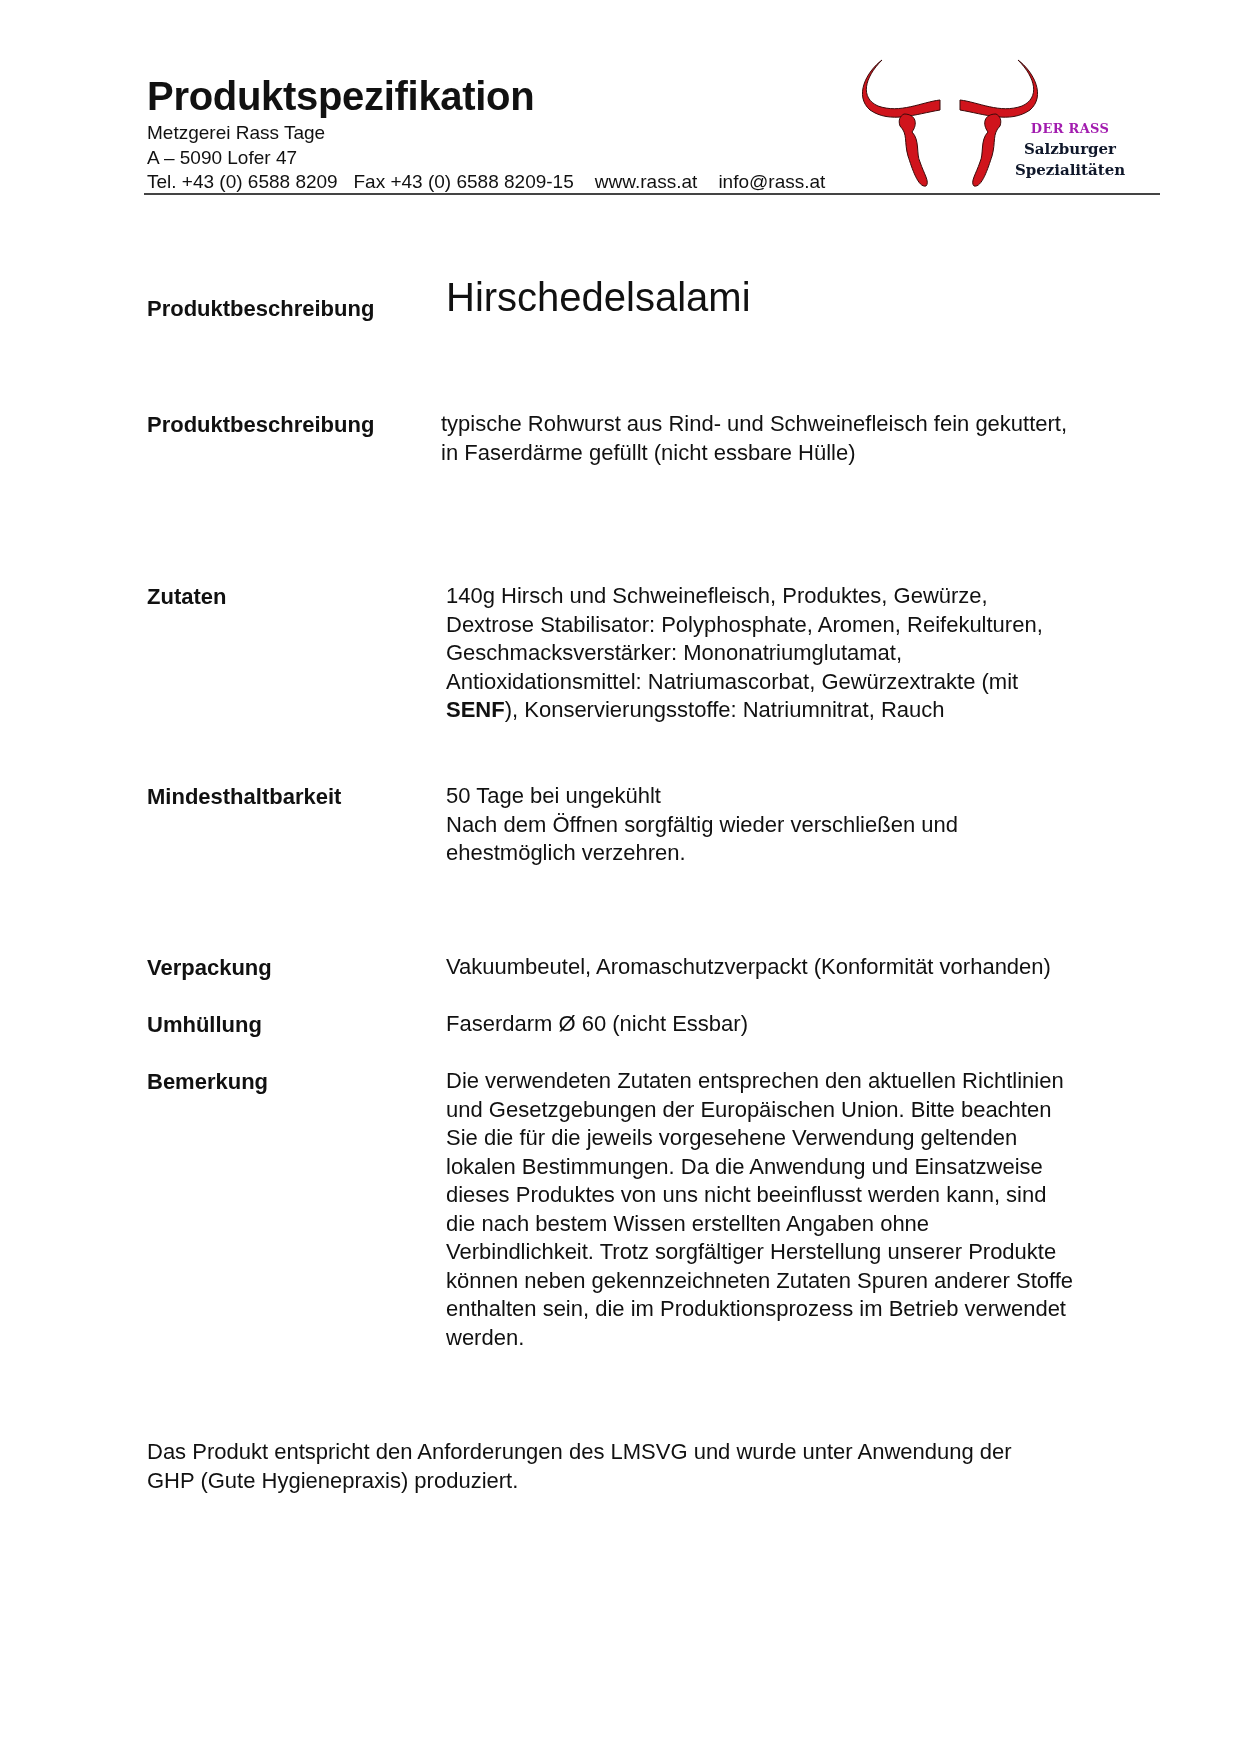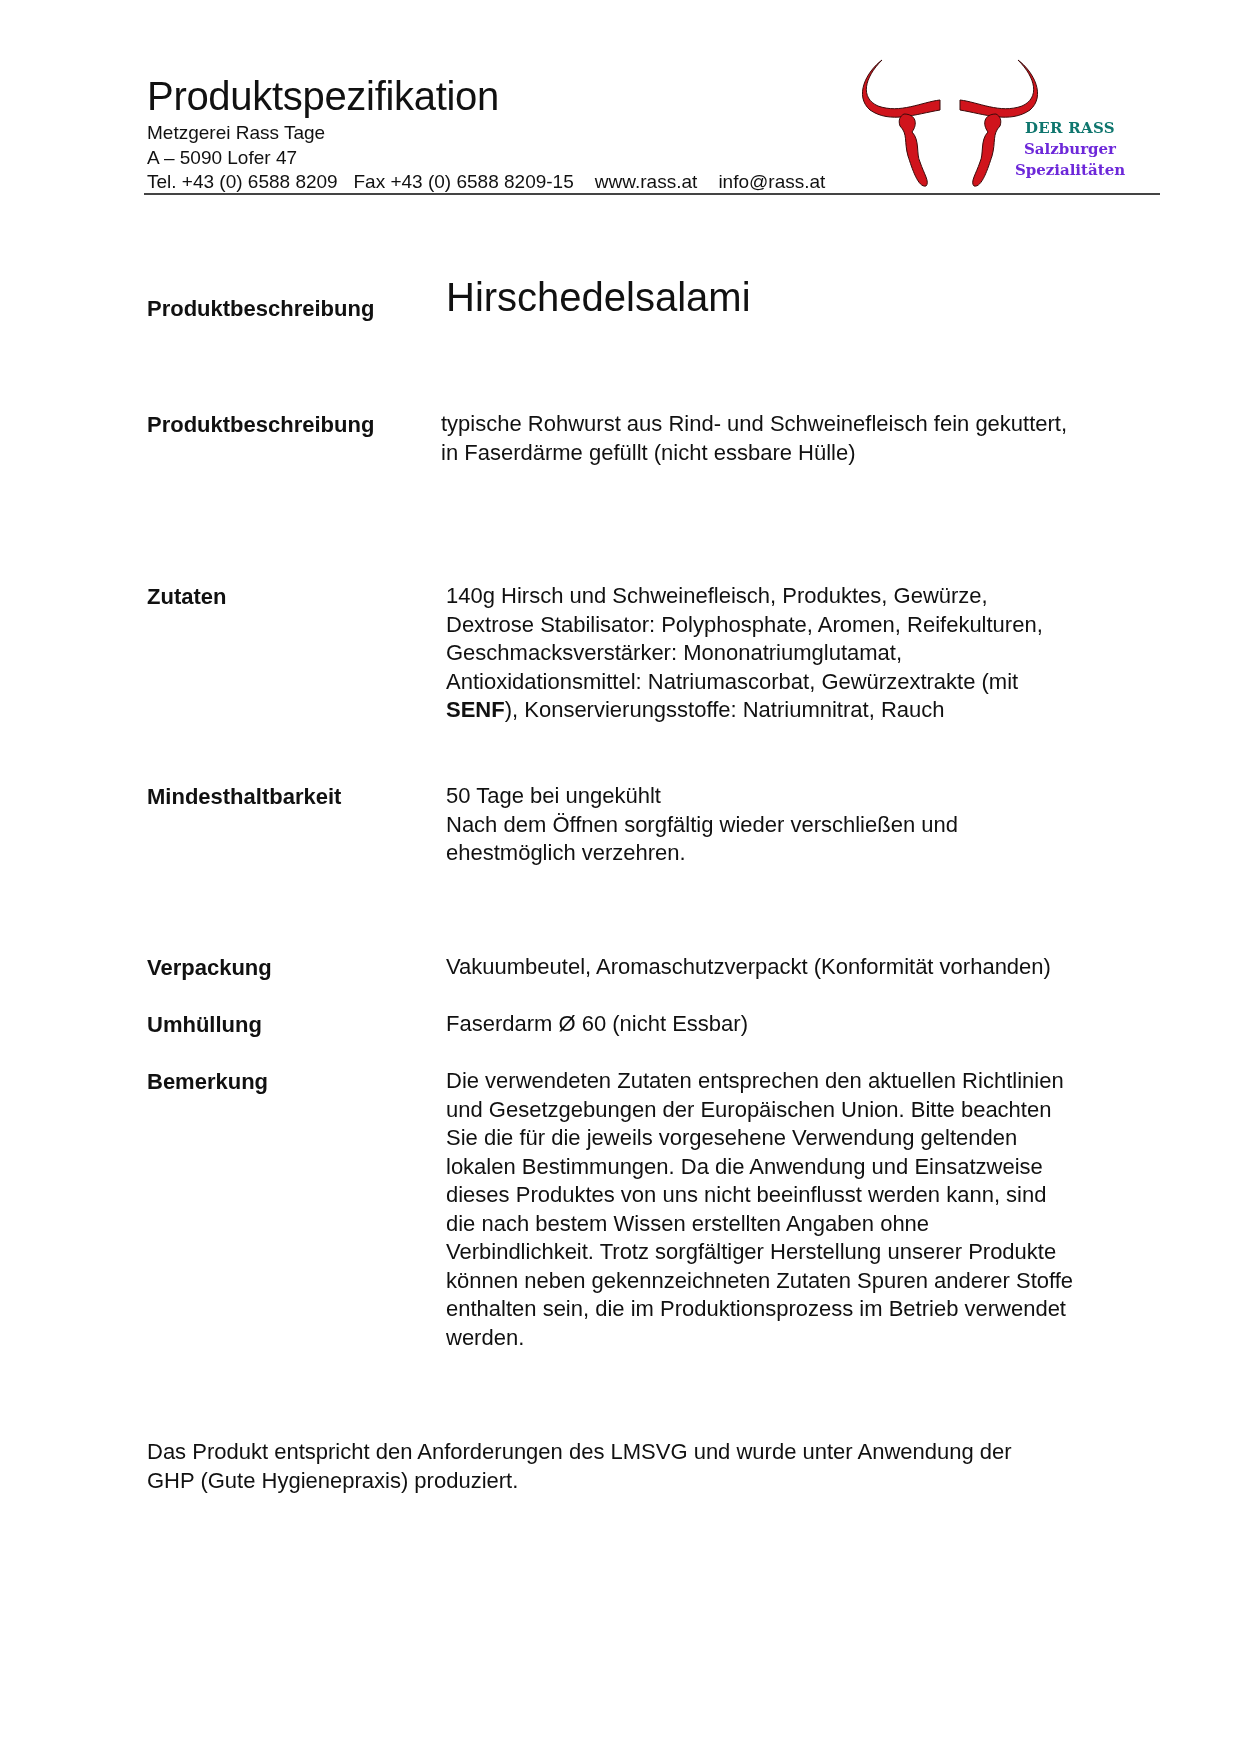--- a/index.html
+++ b/index.html
@@ -1,26 +1,26 @@
 <!DOCTYPE html>
 <html><head>
   <meta charset="utf-8">
   <style>
     html, body { margin: 0; padding: 0; background: #ffffff; }
     body { width: 1240px; height: 1754px; position: relative; overflow: hidden;
            font-family: "Liberation Sans", sans-serif; color: #111; }
-    .title { position: absolute; left: 147px; top: 74px; font-size: 40px; font-weight: normal; letter-spacing: -0.3px; }
+    .title { position: absolute; left: 147px; top: 74px; font-size: 40px; font-weight: bold; letter-spacing: -0.3px; }
     .hline { position: absolute; left: 147px; font-size: 19px; line-height: 24px; }
     .contact { position: absolute; left: 147px; top: 170px; font-size: 19px; line-height: 24px; white-space: pre; }
     .rule { position: absolute; left: 144px; top: 193px; width: 1016px; height: 2px; background: #444; }
     .logo { position: absolute; left: 860px; top: 58px; width: 180px; height: 132px; }
     .logo-text { position: absolute; left: 1000px; top: 118px; width: 140px; text-align: center;
                  font-family: "DejaVu Serif", serif; font-weight: bold; }
-    .logo-text .l1 { font-size: 15px; color: #0f766e; line-height: 21px; letter-spacing: 0.3px; }
-    .logo-text .l2 { font-size: 15px; color: #6d28d9; line-height: 21px; }
+    .logo-text .l1 { font-size: 13px; color: #a21caf; line-height: 21px; letter-spacing: 0.3px; }
+    .logo-text .l2 { font-size: 15px; color: #0f172a; line-height: 21px; }
     .label { position: absolute; left: 147px; font-size: 22px; font-weight: bold; }
     .value { position: absolute; left: 446px; font-size: 22px; line-height: 28.5px; width: 720px; }
     .big { font-size: 40px; }
     .footer { position: absolute; left: 147px; top: 1437px; font-size: 22px; line-height: 29px; width: 1020px; }
   </style>
 </head>
 <body>
 
 <div class="title">Produktspezifikation</div>
 <div class="hline" style="top:121px">Metzgerei Rass Tage</div>

